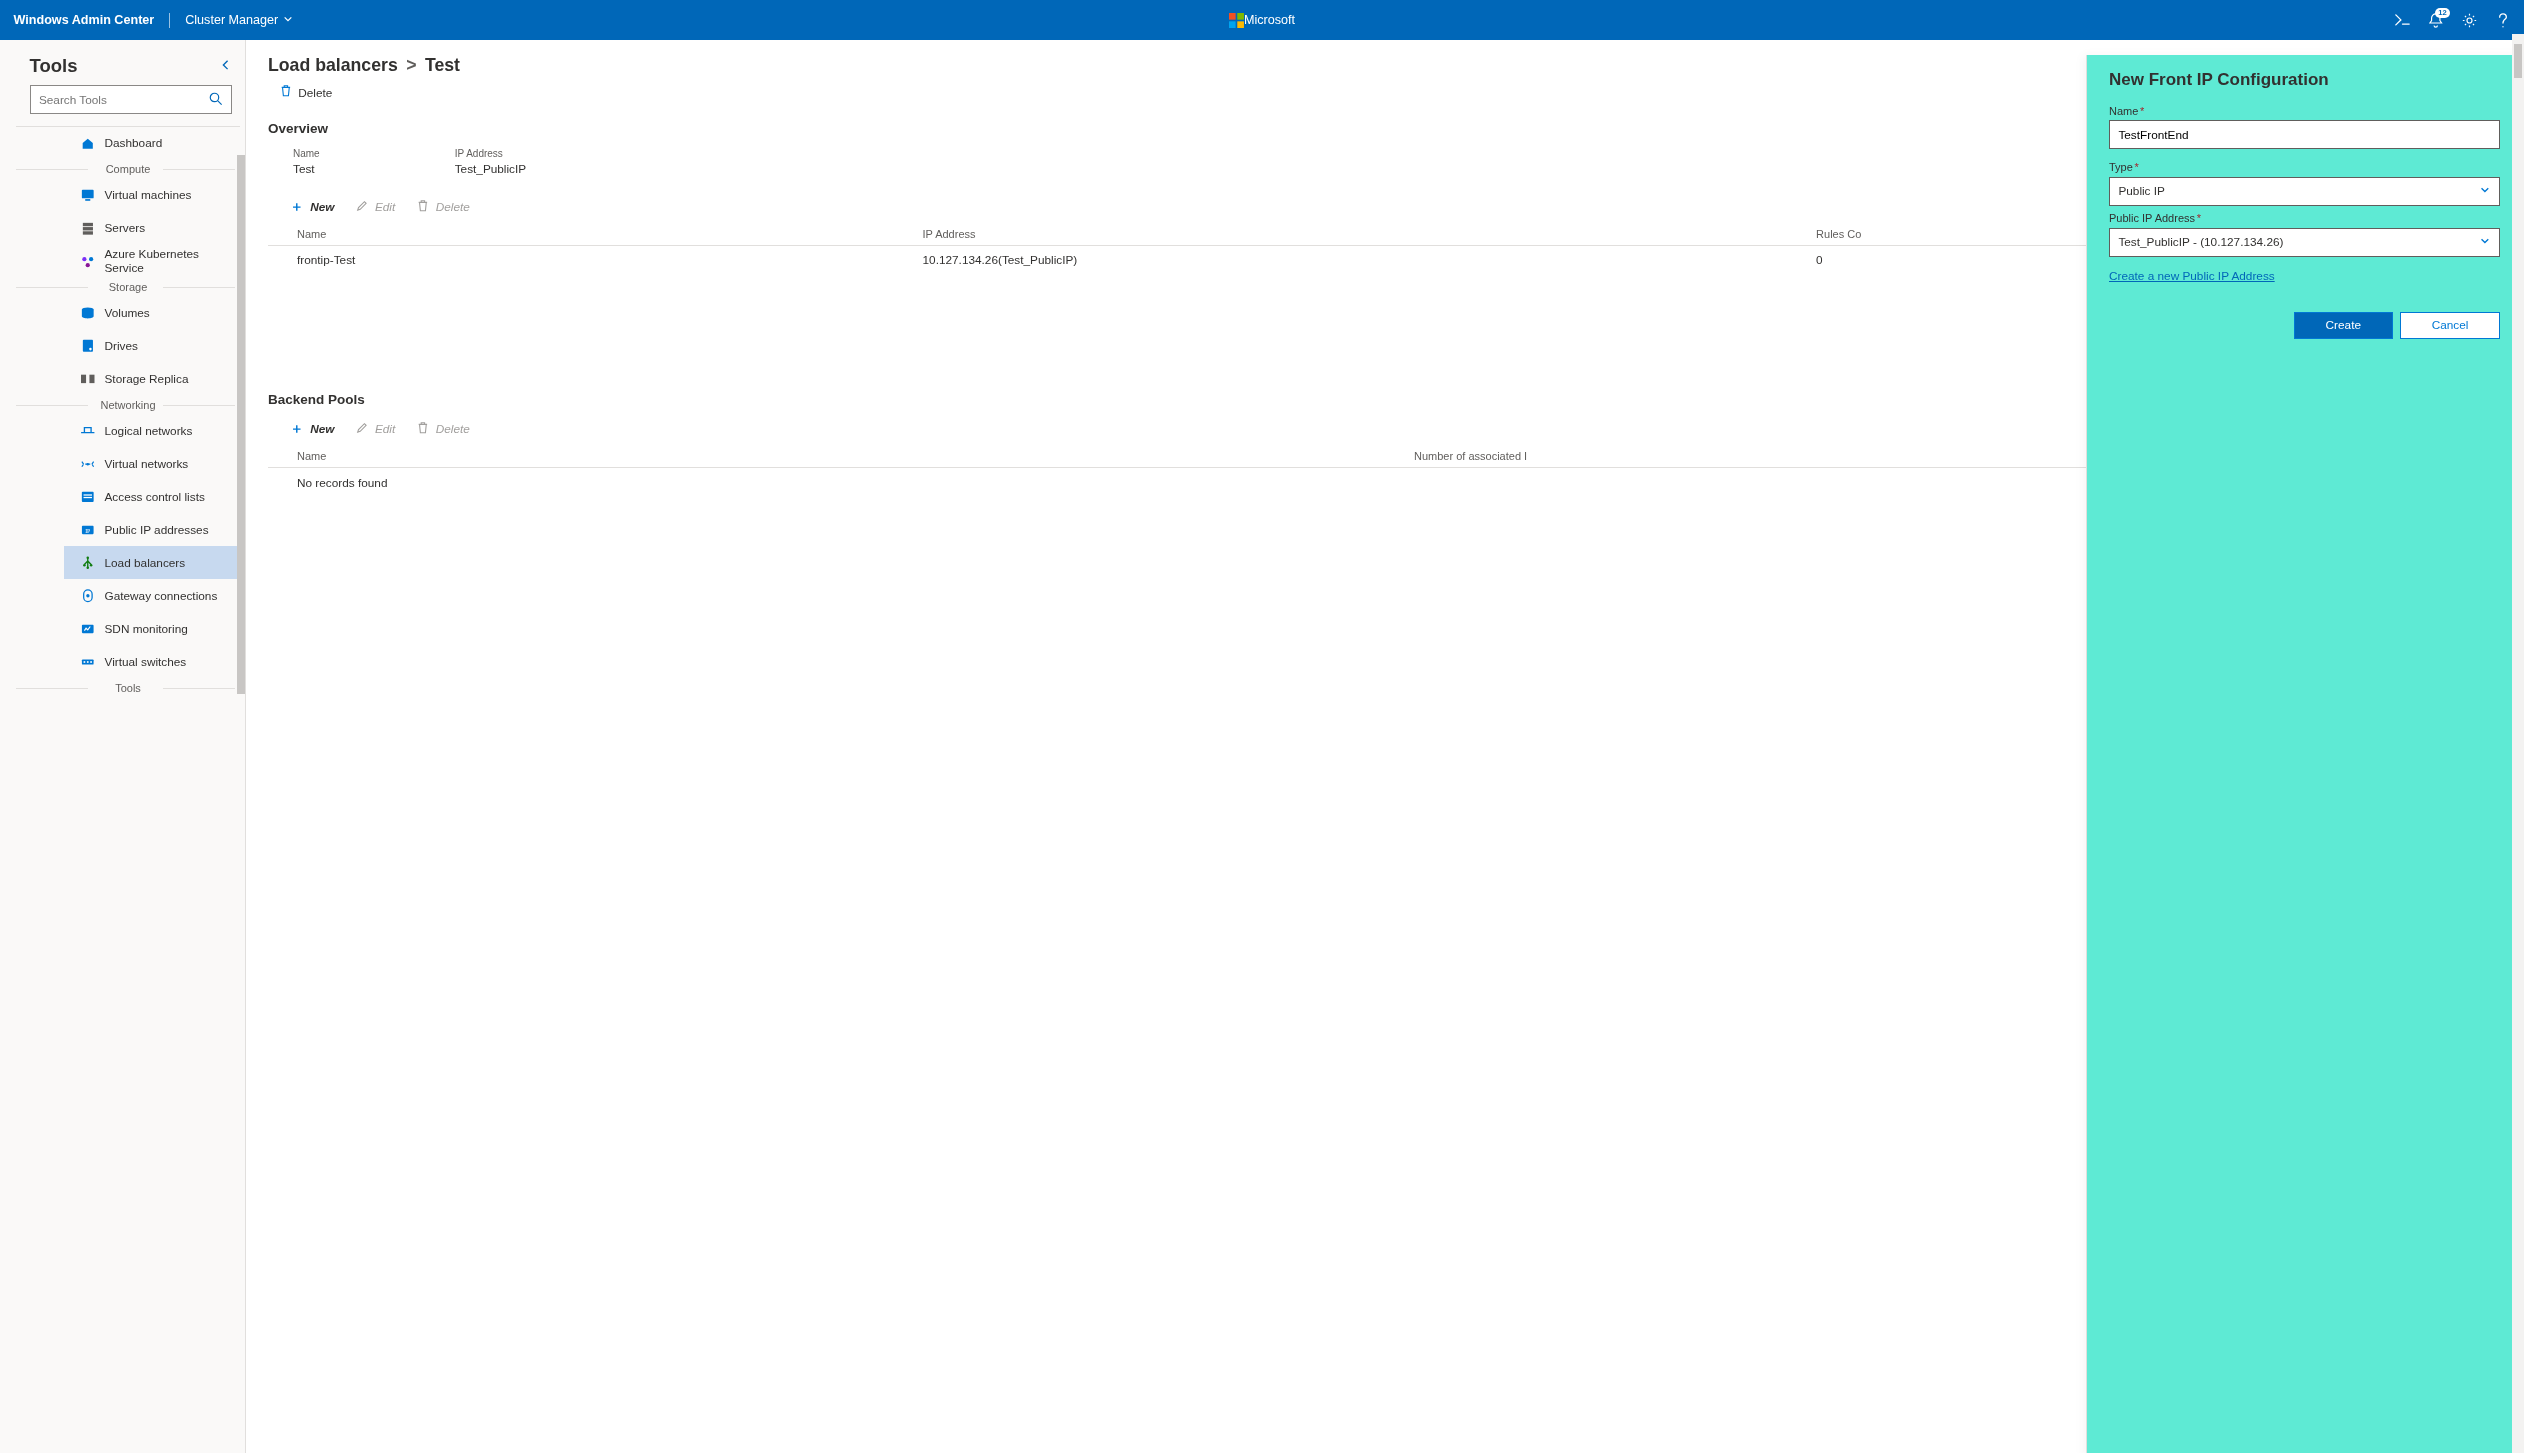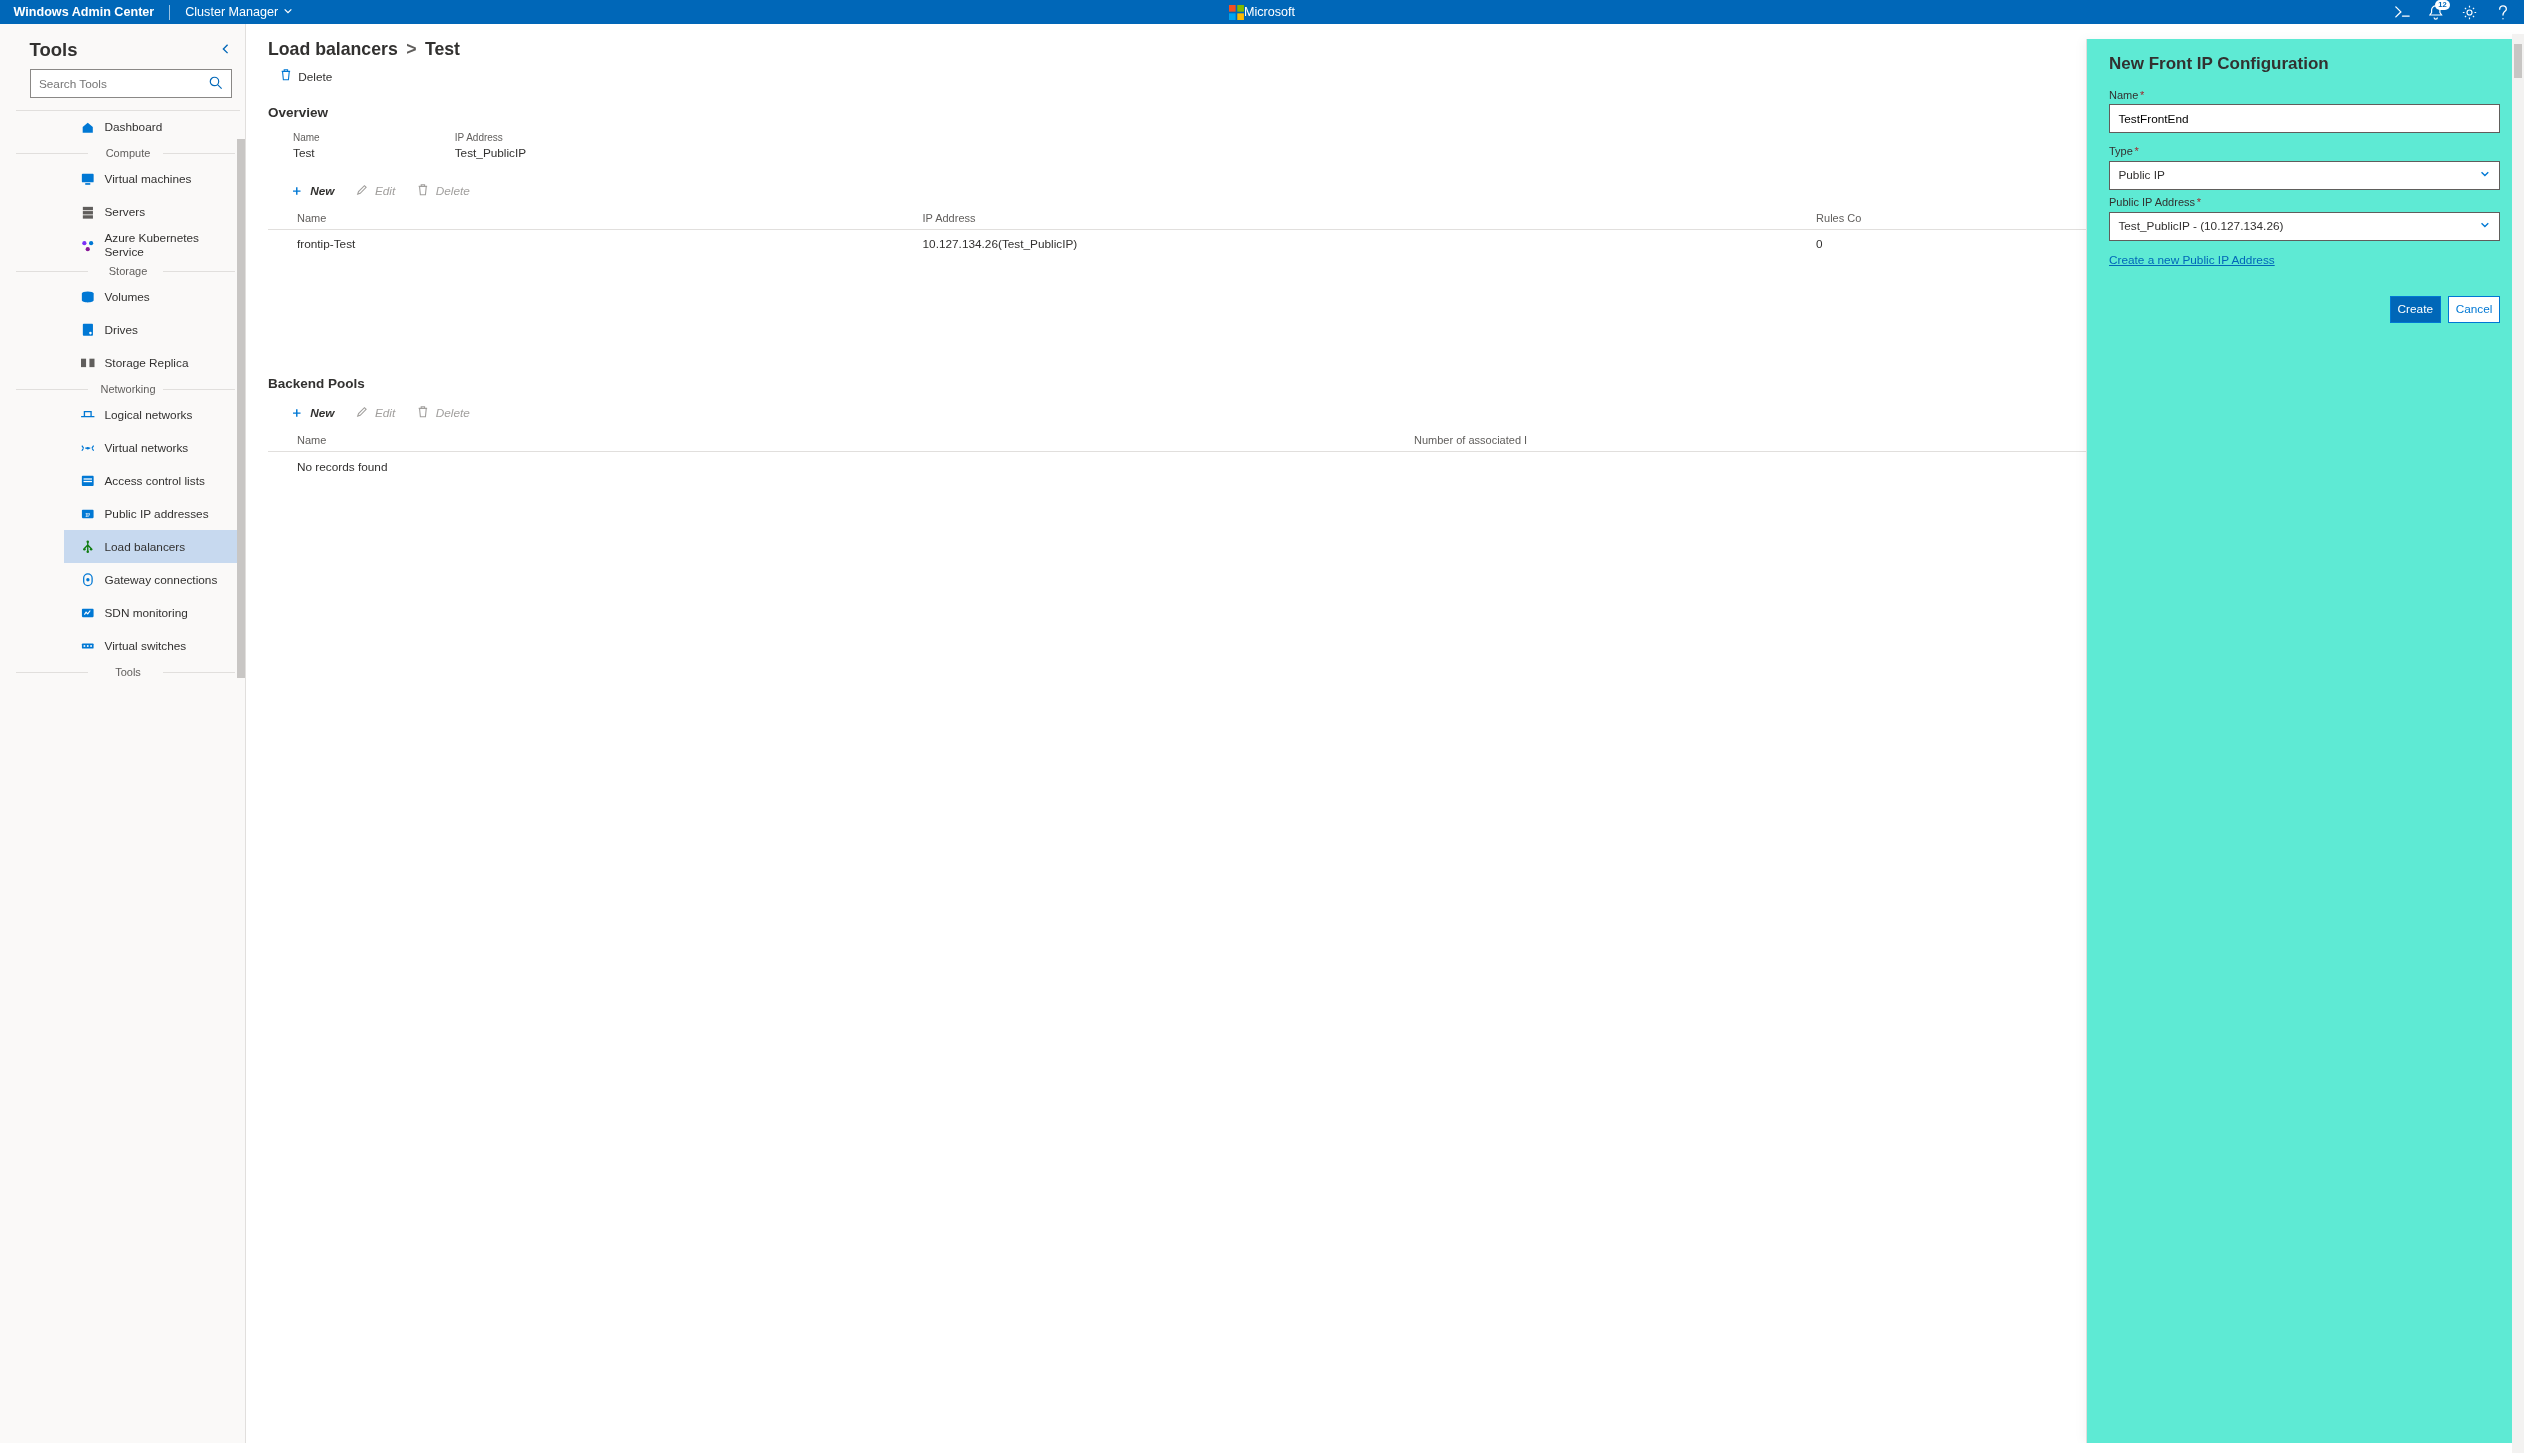--- a/index.html
+++ b/index.html
@@ -5,21 +5,21 @@
   * { box-sizing: border-box; margin: 0; padding: 0; }
   body {
     font-family: "Segoe UI", -apple-system, BlinkMacSystemFont, sans-serif;
     font-size: 11.8px;
     color: #323130;
     background: #fff;
     overflow: hidden;
   }
   
   .header {
-    height: 24px;
+    height: 40px;
     background: #0067b8;
     color: #fff;
     display: flex;
     align-items: center;
     padding: 0 13.5px;
     position: relative;
   }
   .header-left { display: flex; align-items: center; gap: 6.7px; }
   .header-title { font-weight: 600; font-size: 12.6px; }
   .header-div { width: 0.8px; height: 15px; background: rgba(255,255,255,.6); margin: 0 8.4px; }
@@ -95,21 +95,21 @@
   .field-input{
     width:100%; height:29px; border:0.8px solid #605e5c; padding:0 8.4px;
     font-size:11.8px; display:flex; align-items:center; justify-content:space-between;
     margin-bottom:11.8px; background:#fff;
   }
   .field-input input{ border:0; outline:0; width:100%; font-size:11.8px; }
   .field-input.select{ cursor:pointer;}
   .caret{ color:#0078d4;}
   .panel-link{ color:#0067b8; text-decoration:underline; cursor:pointer; font-size:11.8px;}
   .panel-buttons{ display:flex; gap:6.7px; justify-content:flex-end; margin-top:29px;}
-  .btn{ height:27px; padding:0 7px; font-size:11.8px; cursor:pointer; border:0.8px solid #0078d4;}
+  .btn{ height:27px; padding:0 31px; font-size:11.8px; cursor:pointer; border:0.8px solid #0078d4;}
   .btn-primary{ background:#0067b8; color:#fff;}
   .btn-secondary{ background:#fff; color:#0078d4;}
   
   .page-scroll{ position:fixed; right:0; top:34px; bottom:0; width:11.8px; background:#f3f2f1;}
   .page-scroll .thumb{ position:absolute; top:10px; left:1.7px; right:1.7px; height:34px; background:#c8c6c4;}
 </style>
 </head>
 <body>
 
 <div class="header">

